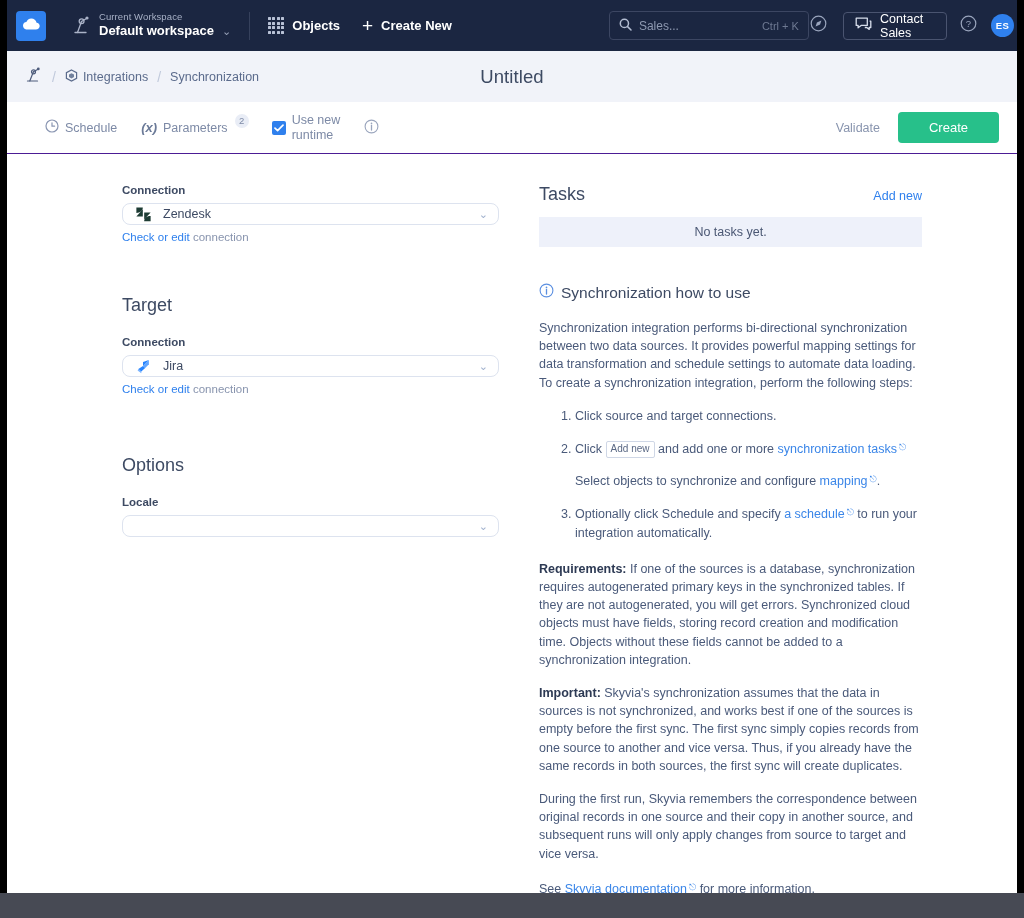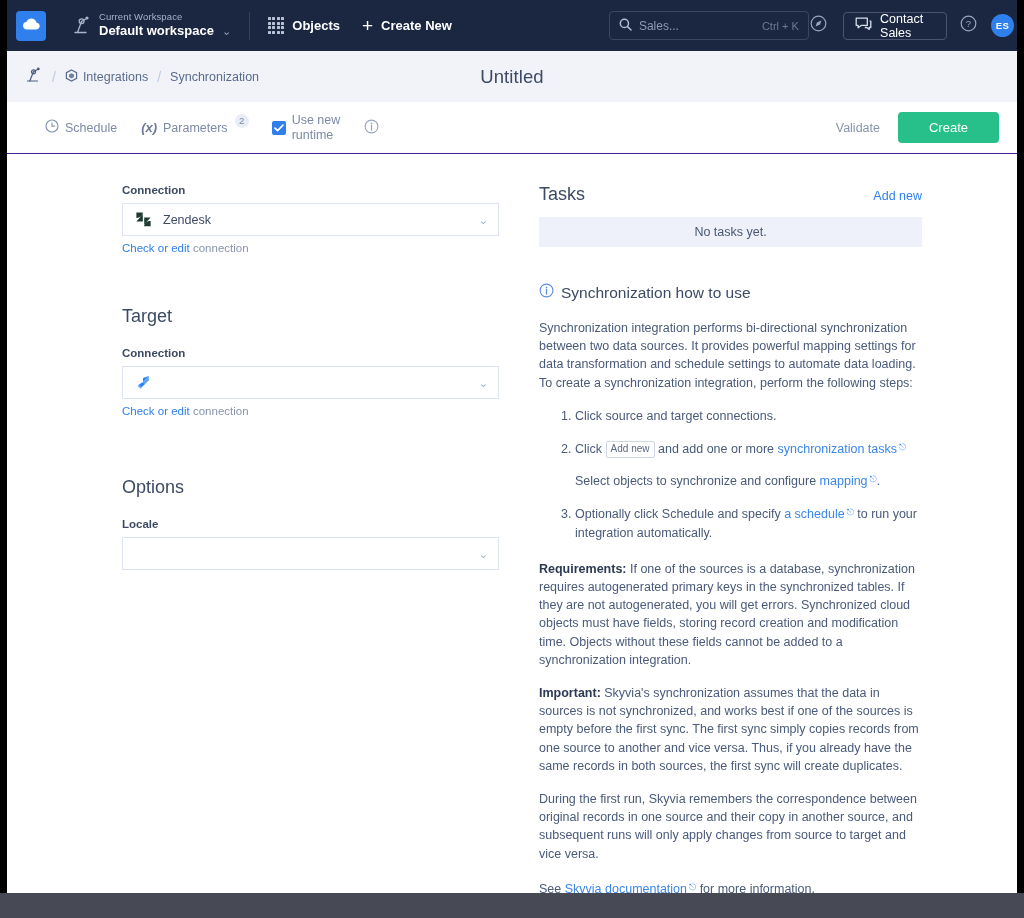--- a/index.html
+++ b/index.html
@@ -189,22 +189,22 @@
 
   .sec-title {
     font-size: 18px; color: #3d4a63; font-weight: 400;
     margin-bottom: 20px;
   }
   .field-label {
     font-size: 11.5px; color: #3d4a63; font-weight: 700;
     margin-bottom: 7px;
   }
   .select {
-    width: 377px; height: 33px;
-    border: 1px solid #dde3ef; border-radius: 0;
+    width: 377px; height: 22px;
+    border: 1px solid #dde3ef; border-radius: 8px;
     background: #fff;
     display: flex; align-items: center;
     padding: 0 10px;
     position: relative;
   }
   .select .sel-icon { width: 20px; margin-right: 10px; display: flex; align-items: center; justify-content: center; flex: 0 0 auto; }
   .select .sel-val { font-size: 12.5px; color: #3d4a63; flex: 1 1 auto; }
   .select .sel-chev {
     position: absolute; right: 10px; top: 50%; transform: translateY(-50%);
     color: #9fb0cd; font-size: 11px;
@@ -491,20 +491,21 @@
         <div class="field-label">Connection</div>
         <div class="select">
           <span class="sel-icon">
             <svg width="17" height="17" viewBox="0 0 17 17">
               <path d="M13.9 2.1 L8.0 8.0 L8.0 3.9 z" fill="#2684ff"></path>
               <path d="M8.0 8.0 L13.9 2.1 L13.9 6.3 L10.2 9.9 z" fill="#2684ff" opacity=".72"></path>
               <path d="M8.0 8.0 L10.2 9.9 L6.3 13.6 L3.4 11.0 z" fill="#2684ff"></path>
               <path d="M3.4 11.0 L6.3 13.6 L6.3 15.2 L2.6 12.4 z" fill="#2684ff" opacity=".6"></path>
             </svg>
           </span>
+          <span class="sel-val">Jira</span>
           <span class="sel-chev">⌄</span>
         </div>
         <span class="link"><span>Check or edit</span><span class="muted"> connection</span></span>
       </div>
 
       <div class="spacer-58"></div>
 
       <div>
         <div class="sec-title">Options</div>
         <div class="field-label">Locale</div>

